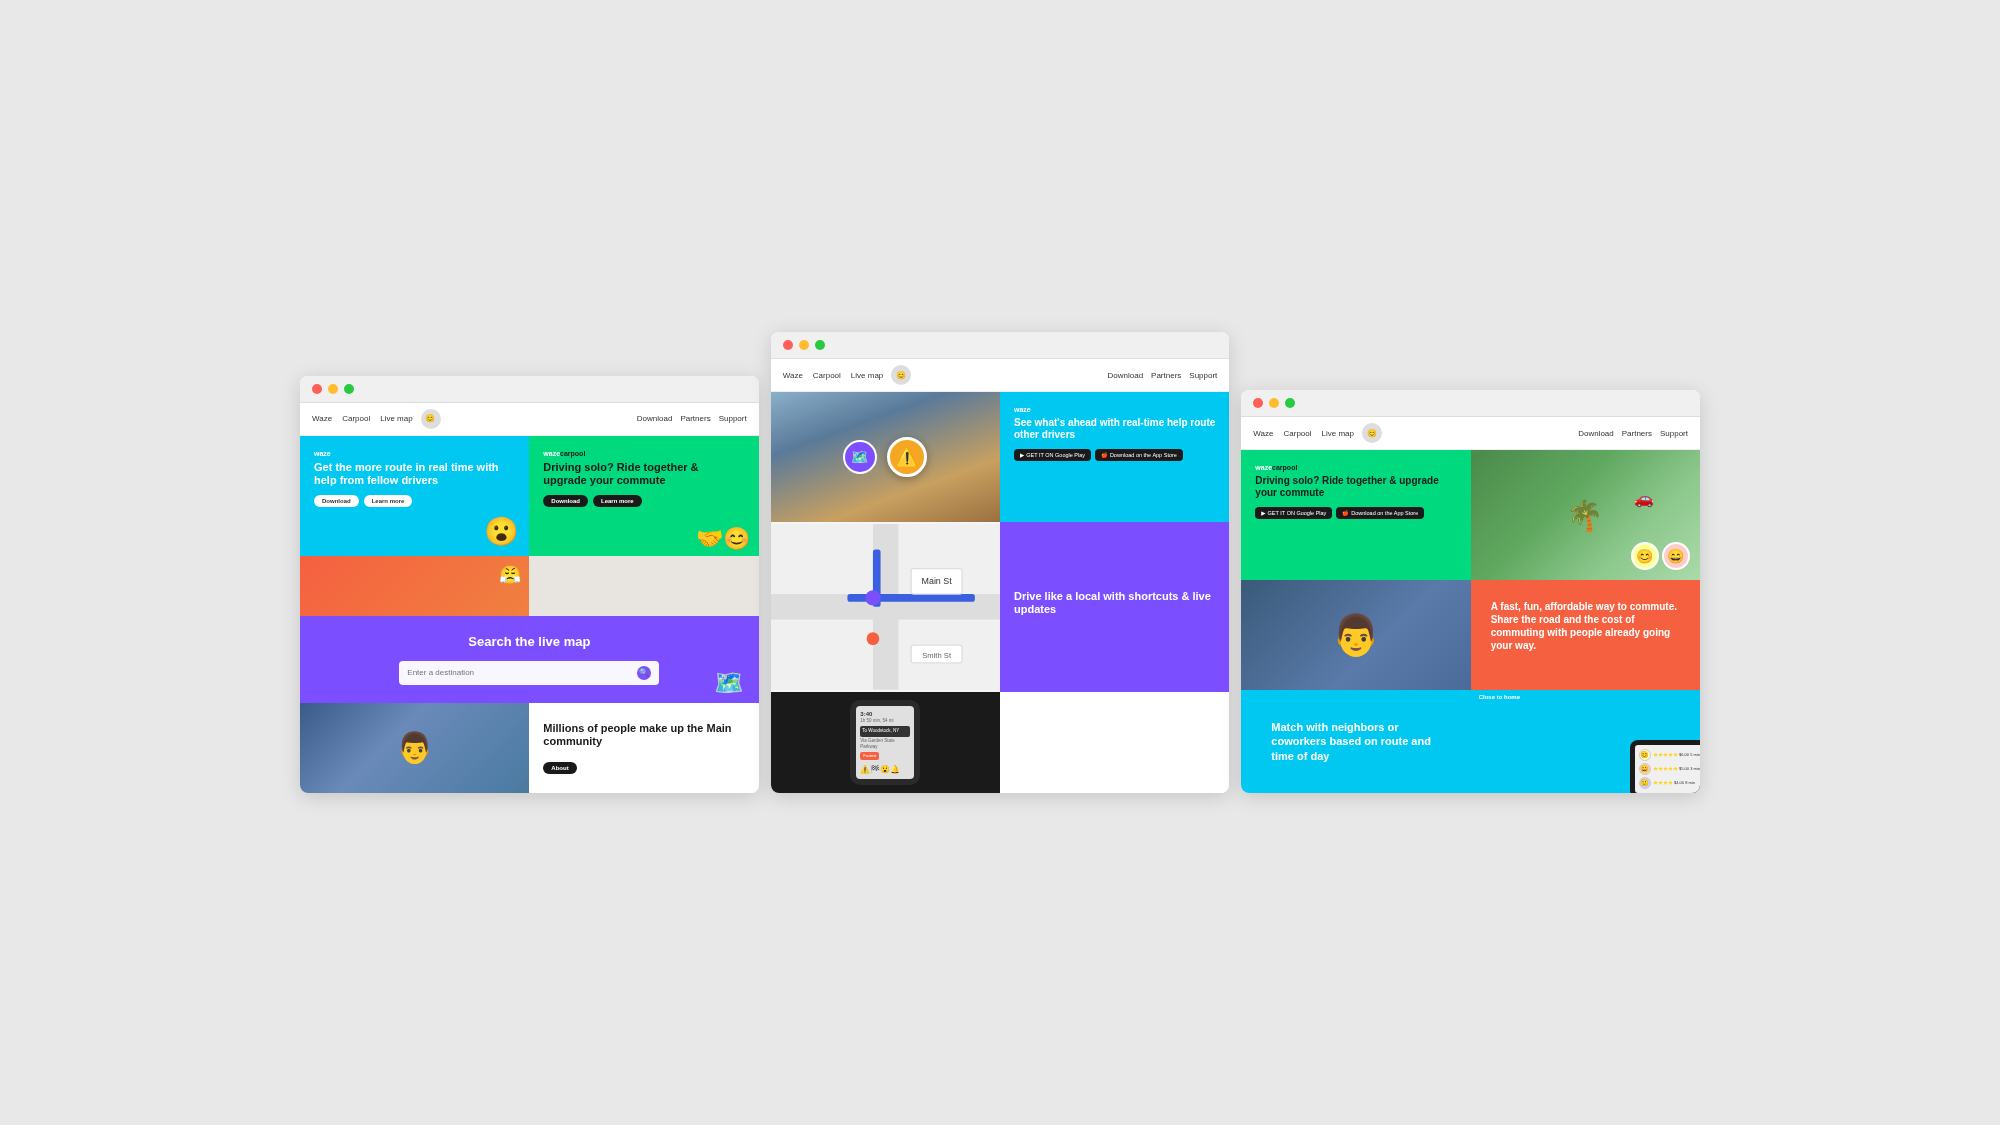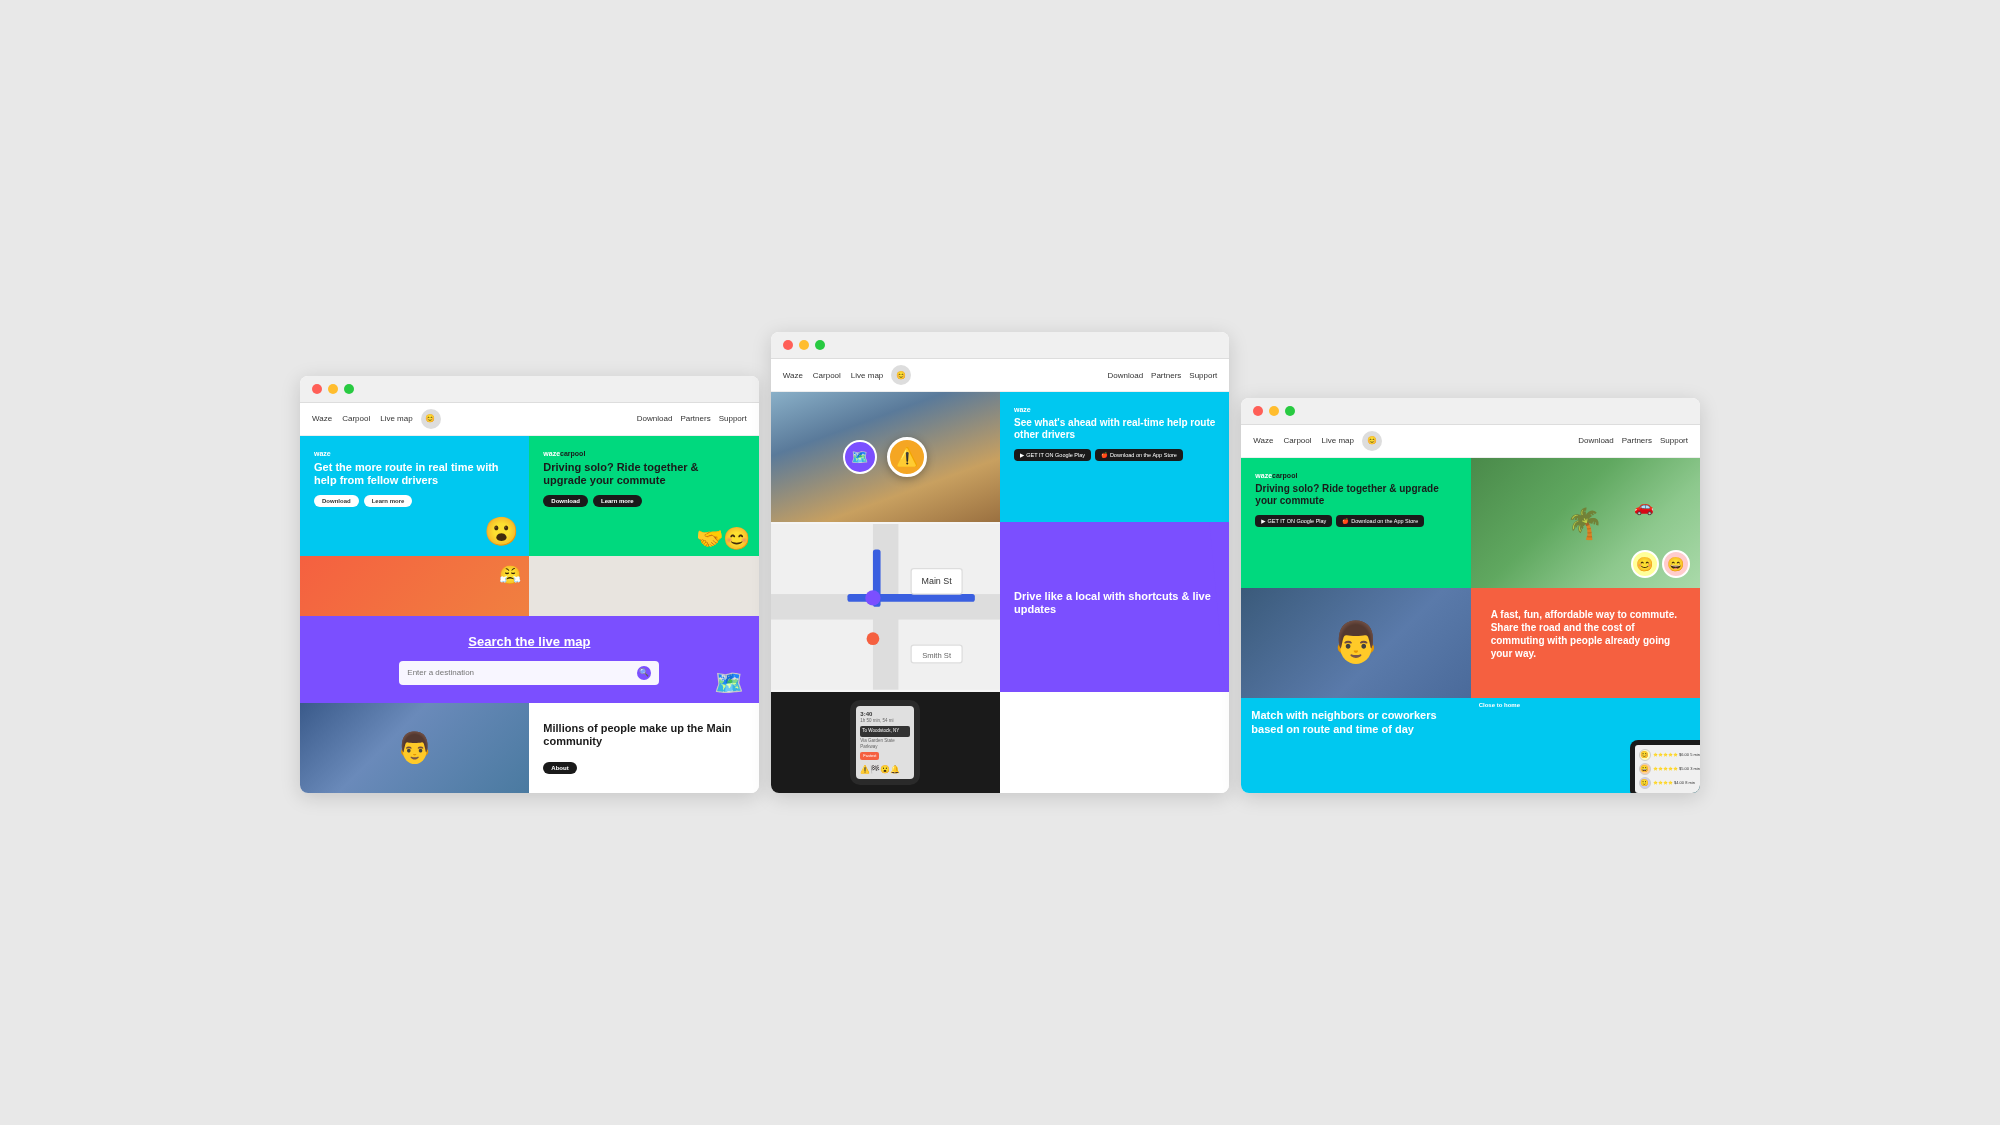--- a/index.html
+++ b/index.html
@@ -164,21 +164,20 @@
       padding: 18px 16px;
       text-align: center;
       position: relative;
       overflow: hidden;
     }
     .search-title {
       font-size: 13px;
       font-weight: 900;
       color: #fff;
       margin-bottom: 12px;
-      text-decoration: underline;
     }
     .search-input-row {
       display: flex;
       align-items: center;
       background: rgba(255,255,255,0.95);
       border-radius: 4px;
       padding: 5px 8px;
       max-width: 260px;
       margin: 0 auto;
     }
@@ -322,21 +321,21 @@
       line-height: 1.3;
     }
 
     .row3-bottom {
       display: grid;
       grid-template-columns: 1fr 1fr;
       min-height: 95px;
     }
     .card-cyan-match {
       background: #00c8f0;
-      padding: 10px;
+      padding: 30px;
     }
   </style>
 </head>
 <body>
 
 <div class="screenshots-container">
 
   <div class="browser-window">
     <div class="browser-chrome">
       <div class="dot dot-red"></div>

